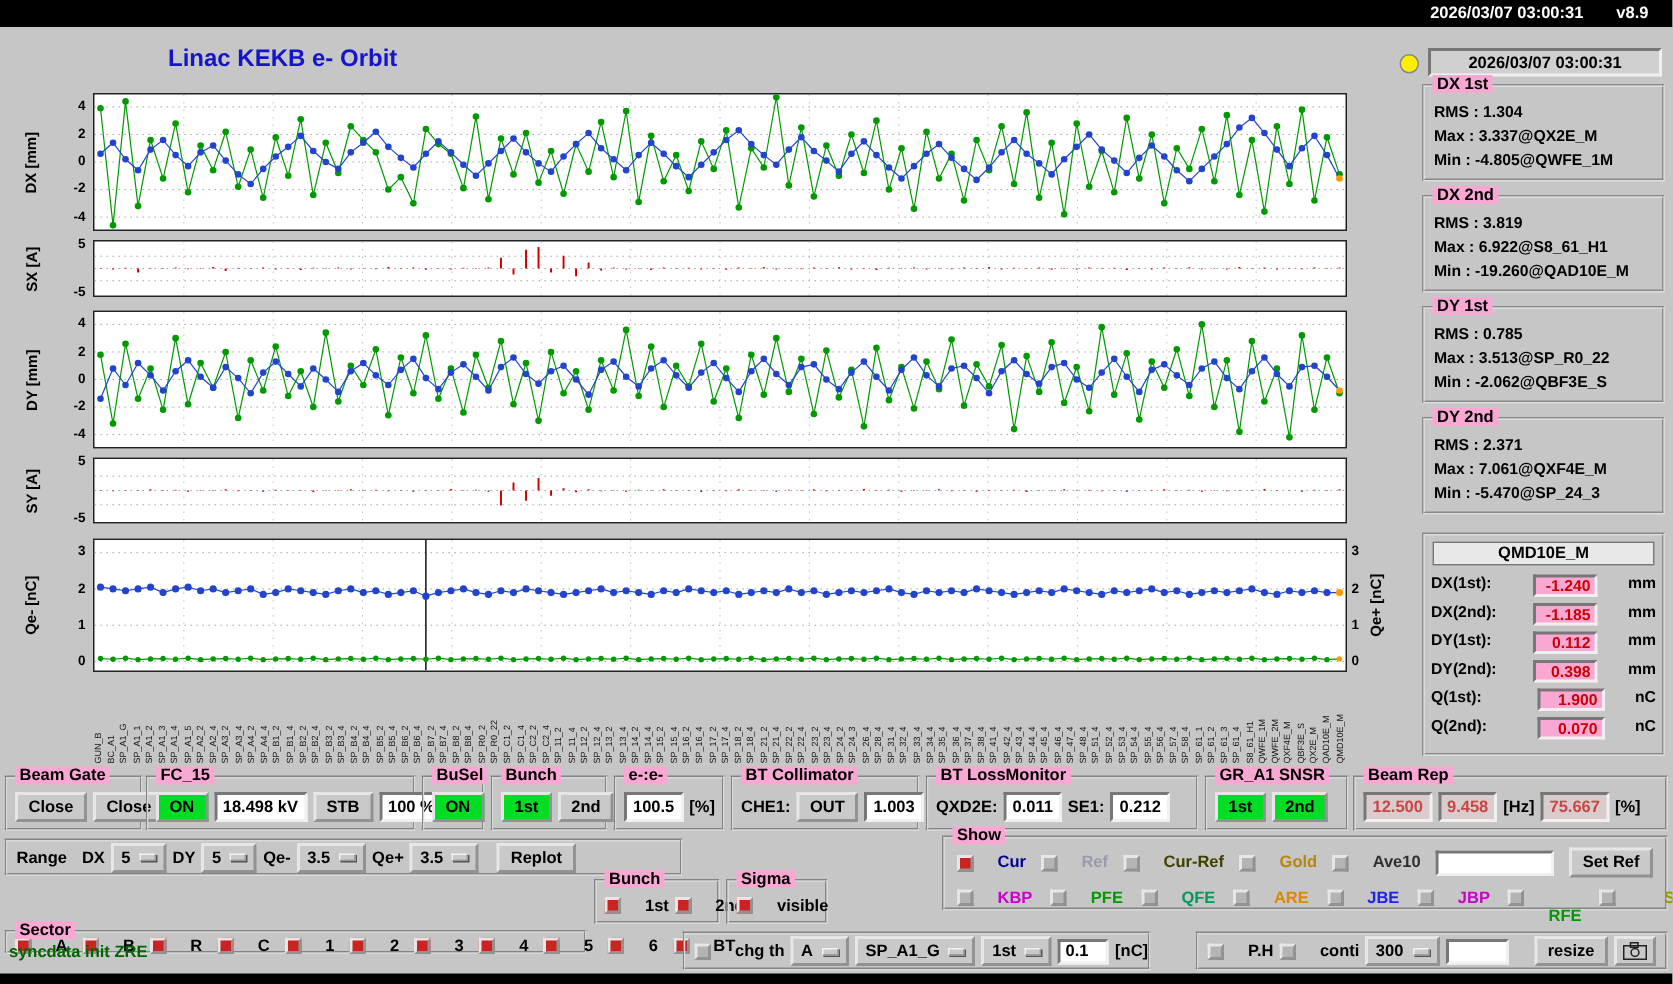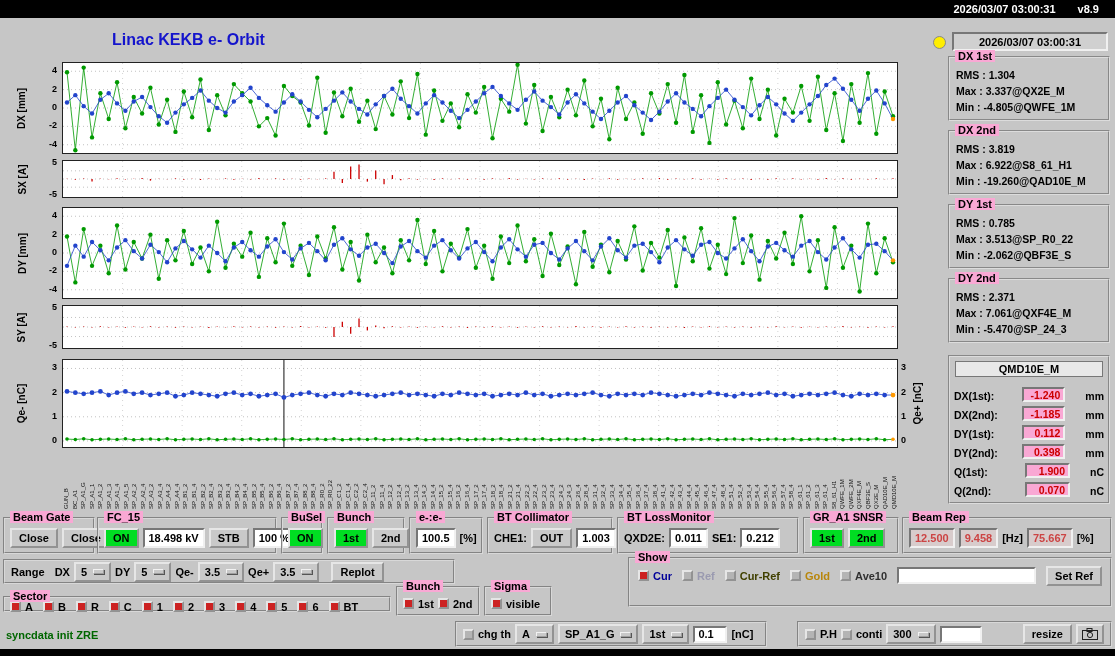--- a/index.html
+++ b/index.html
@@ -31,38 +31,38 @@
   .xlabel{display:inline-block;writing-mode:vertical-rl;transform:rotate(180deg);
           font-size:6px;line-height:8px;color:#111;white-space:nowrap;}
   
   .stats-col{position:absolute;left:948px;top:56px;width:162px;}
   .panel{position:relative;border:2px groove #dcdcdc;margin-bottom:9px;padding:9px 6px 4px 6px;}
   .gtitle{position:absolute;top:-8px;left:5px;background:#f9a8d4;padding:0 3px;font-size:11px;font-weight:bold;white-space:nowrap;}
   .sline{font-size:10.5px;font-weight:bold;line-height:16px;white-space:nowrap;}
   .monitor{position:relative;border:2px groove #dcdcdc;margin-top:12px;padding:3px 4px 5px 4px;}
   .mtitle{background:#e8e8e8;border:1px solid #777;text-align:center;font-weight:bold;font-size:11px;
           padding:1px 0;margin:1px 1px 6px 1px;}
-  .mrow{display:flex;align-items:flex-end;gap:20px;height:19px;}
+  .mrow{display:flex;align-items:flex-start;gap:20px;height:19px;}
   .mlabel{width:54px;font-size:10.5px;font-weight:bold;text-align:left;}
   .mval{width:48px;height:15px;background:#f9a8d4;border:2px solid;border-color:#777 #f0f0f0 #f0f0f0 #777;
         color:#cc0000;font-size:10.5px;font-weight:bold;text-align:right;padding-right:3px;line-height:12px;}
   .munit{font-size:10.5px;font-weight:bold;}
   
   .grp{position:absolute;border:2px groove #d8d8d8;display:flex;align-items:center;gap:4px;padding:7px 5px 2px 5px;}
   .btn{border:2px outset #e6e6e6;background:#c9c9c9;font-size:11px;font-weight:bold;
        padding:2px 7px;display:inline-flex;align-items:center;justify-content:center;white-space:nowrap;cursor:default;}
   .btn.green{background:#00dd22;}
   .sunk{border:2px solid;border-color:#777 #f0f0f0 #f0f0f0 #777;background:#fff;color:#000;
         font-size:11px;font-weight:bold;padding:2px 4px;display:inline-flex;align-items:center;
         justify-content:center;white-space:nowrap;}
   .sunk.red{color:#cc4444;background:#d8cccc;}
   .lbl{font-size:11px;font-weight:bold;white-space:nowrap;}
   .cb{width:11px;height:11px;min-width:11px;border:2px outset #e6e6e6;background:#b4b4b4;display:inline-block;}
   .cb.red{background:#cc2222;}
-  .cbwrap{display:inline-flex;align-items:center;gap:4px;}
+  .cbwrap{display:inline-flex;align-items:center;gap:16px;}
   .dd{border:2px outset #e6e6e6;background:#c9c9c9;display:inline-flex;align-items:center;gap:6px;
       padding:2px 5px;font-size:11px;font-weight:bold;white-space:nowrap;}
   .ddbar{width:11px;height:5px;border:1px outset #f2f2f2;background:#c9c9c9;box-shadow:1px 1px 0 #555;}
   .showrow{display:flex;align-items:center;gap:10px;padding:0 8px;height:21px;width:100%;}
   input.sunkin{border:2px solid;border-color:#777 #f0f0f0 #f0f0f0 #777;background:#fff;
                font-size:11px;font-weight:bold;height:17px;padding:0 3px;outline:none;}
   .statusmsg{position:absolute;left:6px;top:629px;font-size:11px;font-weight:bold;color:#006600;}
 </style>
 </head>
 <body>
@@ -1284,21 +1284,21 @@
       <span class="ddbar"></span>
     </span>
   <span class="lbl">Qe+</span>
   <span class="dd">
       <span>3.5</span>
       <span class="ddbar"></span>
     </span>
   <button class="btn" style="margin-left:8px">Replot</button>
 </div>
 
-<div class="grp" style="left:628px;top:557px;width:484px;height:50px;gap:3px;padding:6px 0 2px 0;align-items:stretch">
+<div class="grp" style="left:628px;top:557px;width:484px;height:50px;flex-direction:column;gap:3px;padding:6px 0 2px 0;align-items:stretch">
   <span class="gtitle">Show</span>
   <div class="showrow">
     <span style="display:inline-flex;gap:10px">
         <span class="cbwrap">
           <span class="cb red"></span>
           <span class="lbl" style="color: rgb(0, 0, 153);">Cur</span>
         </span>
         <span class="cbwrap">
           <span class="cb"></span>
           <span class="lbl" style="color: rgb(154, 154, 176);">Ref</span>
@@ -1354,21 +1354,21 @@
           <span class="lbl" style="color: rgb(153, 153, 0); margin-left: 16px;">SFE</span>
         </span>
         <span class="cbwrap">
           <span class="cb"></span>
           <span class="lbl" style="color: rgb(204, 204, 0);">ZRE</span>
         </span>
       </span>
   </div>
 </div>
 
-<div class="grp" style="left:3px;top:596px;width:388px;height:16px;gap:9px">
+<div class="grp" style="left:3px;top:620px;width:388px;height:16px;gap:9px">
   <span class="gtitle">Sector</span>
   <span style="display:inline-flex;gap:10px">
       <span class="cbwrap">
         <span class="cb red"></span>
         <span class="lbl">A</span>
       </span>
       <span class="cbwrap">
         <span class="cb red"></span>
         <span class="lbl">B</span>
       </span>

